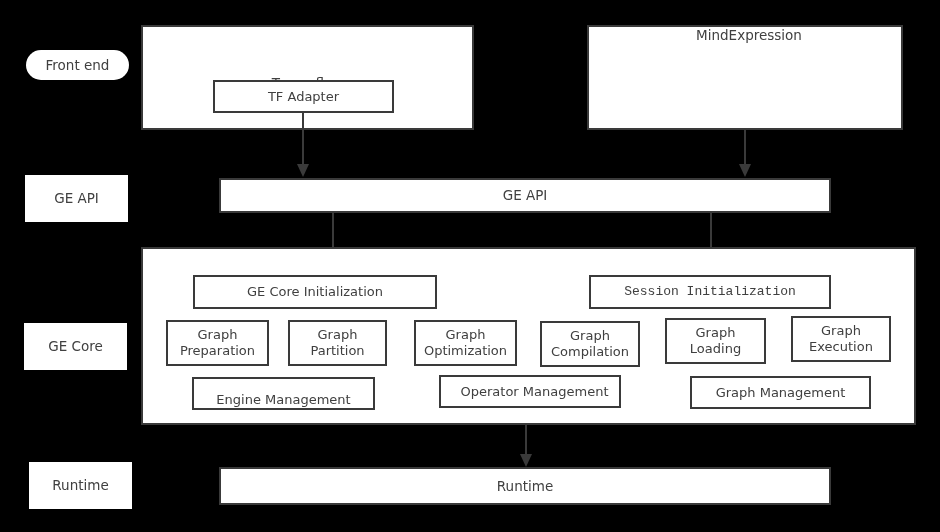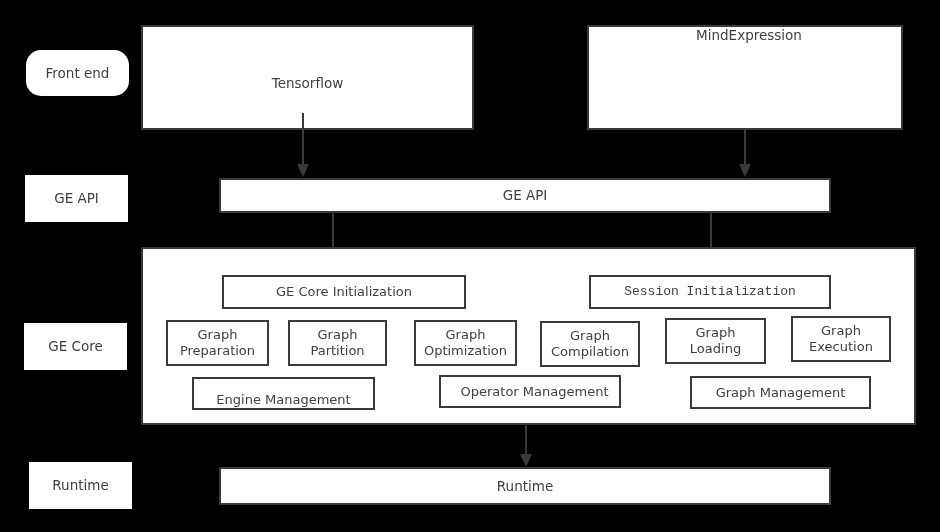--- a/index.html
+++ b/index.html
@@ -81,40 +81,43 @@
     border-left: 6px solid transparent;
     border-right: 6px solid transparent;
     border-top: 13px solid #3a3a3a;
   }
 </style>
 </head>
 <body>
 
 <div id="canvas">
 
-  <div class="box tag" style="left:26px; top:50px; width:103px; height:46px;border-radius:15px;">
+  <div class="box tag" style="left:26px; top:50px; width:103px; height:30px;border-radius:15px;">
     <span>Front end</span>
   </div>
 
   <div class="box tag" style="left:25px; top:175px; width:103px; height:47px;">
     <span>GE API</span>
   </div>
 
   <div class="box tag" style="left:24px; top:323px; width:103px; height:47px;">
     <span>GE Core</span>
   </div>
 
   <div class="box tag" style="left:29px; top:462px; width:103px; height:47px;">
     <span>Runtime</span>
   </div>
 
   <div class="box panel" style="left:141px; top:25px; width:333px; height:105px;">
     <span class="panel-title">Tensorflow</span>
   </div>
 
+  <div class="box node" style="left:213px; top:80px; width:181px; height:33px;">
+    <span>TF Adapter</span>
+  </div>
 
   <div class="box panel panel-plain" style="left:587px; top:25px; width:316px; height:105px;">
     <span class="panel-title">MindExpression</span>
   </div>
 
   <div class="arrow" style="left:297px; top:113px; width:12px; height:64px;">
     <div class="shaft" style="height:51px;"></div>
     <div class="head"></div>
   </div>
 
@@ -132,21 +135,21 @@
     <div class="head"></div>
   </div>
 
   <div class="arrow" style="left:705px; top:213px; width:12px; height:62px;">
     <div class="shaft" style="height:49px;"></div>
     <div class="head"></div>
   </div>
 
   <div class="box panel" style="left:141px; top:247px; width:775px; height:178px;"></div>
 
-  <div class="box node" style="left:222px; top:275px; width:244px; height:34px;">
+  <div class="box node" style="left:193px; top:275px; width:244px; height:34px;">
     <span>GE Core Initialization</span>
   </div>
 
   <div class="box node" style="left:589px; top:275px; width:242px; height:34px;font-family:Liberation Mono, monospace;">
     <span>Session Initialization</span>
   </div>
 
   <div class="box node" style="left:166px; top:320px; width:103px; height:46px;">
     <span>Graph
 Preparation</span>

